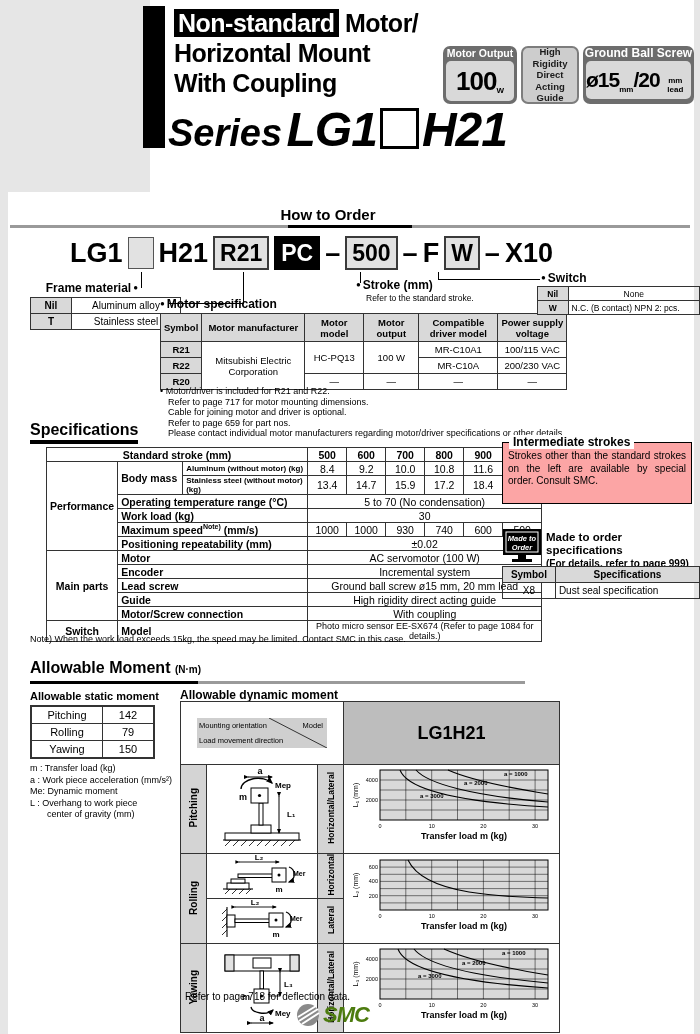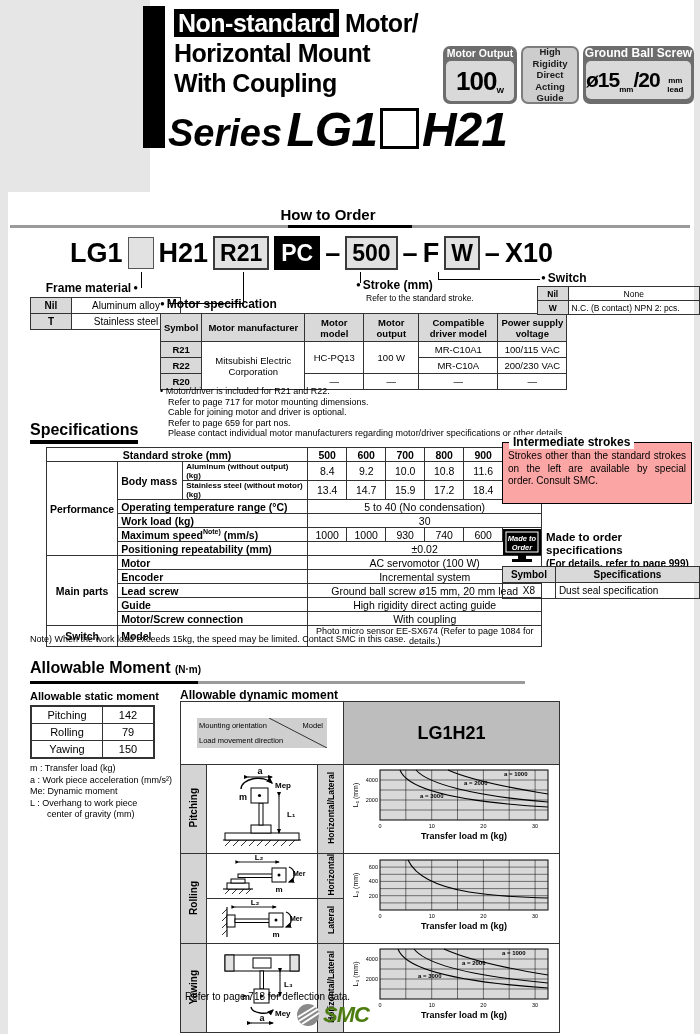--- a/index.html
+++ b/index.html
@@ -259,40 +259,40 @@
       <td class="v r">500</td>
       <td class="v r">600</td>
       <td class="v r">700</td>
       <td class="v r">800</td>
       <td class="v r">900</td>
       <td class="v r">1000</td>
     </tr>
     <tr>
       <td rowspan="6" class="g">Performance</td>
       <td rowspan="2" class="r" style="width:58px">Body mass</td>
-      <td class="tiny" style="width:118px">Aluminum (without output) (kg)</td>
+      <td class="tiny" style="width:118px">Aluminum (without motor) (kg)</td>
       <td class="v">8.4</td>
       <td class="v">9.2</td>
       <td class="v">10.0</td>
       <td class="v">10.8</td>
       <td class="v">11.6</td>
       <td class="v">12.4</td>
     </tr>
     <tr>
       <td class="tiny">Stainless steel (without motor) (kg)</td>
       <td class="v">13.4</td>
       <td class="v">14.7</td>
       <td class="v">15.9</td>
       <td class="v">17.2</td>
       <td class="v">18.4</td>
       <td class="v">19.7</td>
     </tr>
     <tr>
       <td colspan="2" class="r">Operating temperature range (°C)</td>
-      <td colspan="6" class="ctr">5 to 40 (No condensation)</td>
+      <td colspan="6" class="ctr">5 to 70 (No condensation)</td>
     </tr>
     <tr>
       <td colspan="2" class="r">Work load (kg)</td>
       <td colspan="6" class="ctr">30</td>
     </tr>
     <tr>
       <td colspan="2" class="r"><span>Maximum speed</span><sup class="n">Note)</sup><span> (mm/s)</span></td>
       <td class="v">1000</td>
       <td class="v">1000</td>
       <td class="v">930</td>

